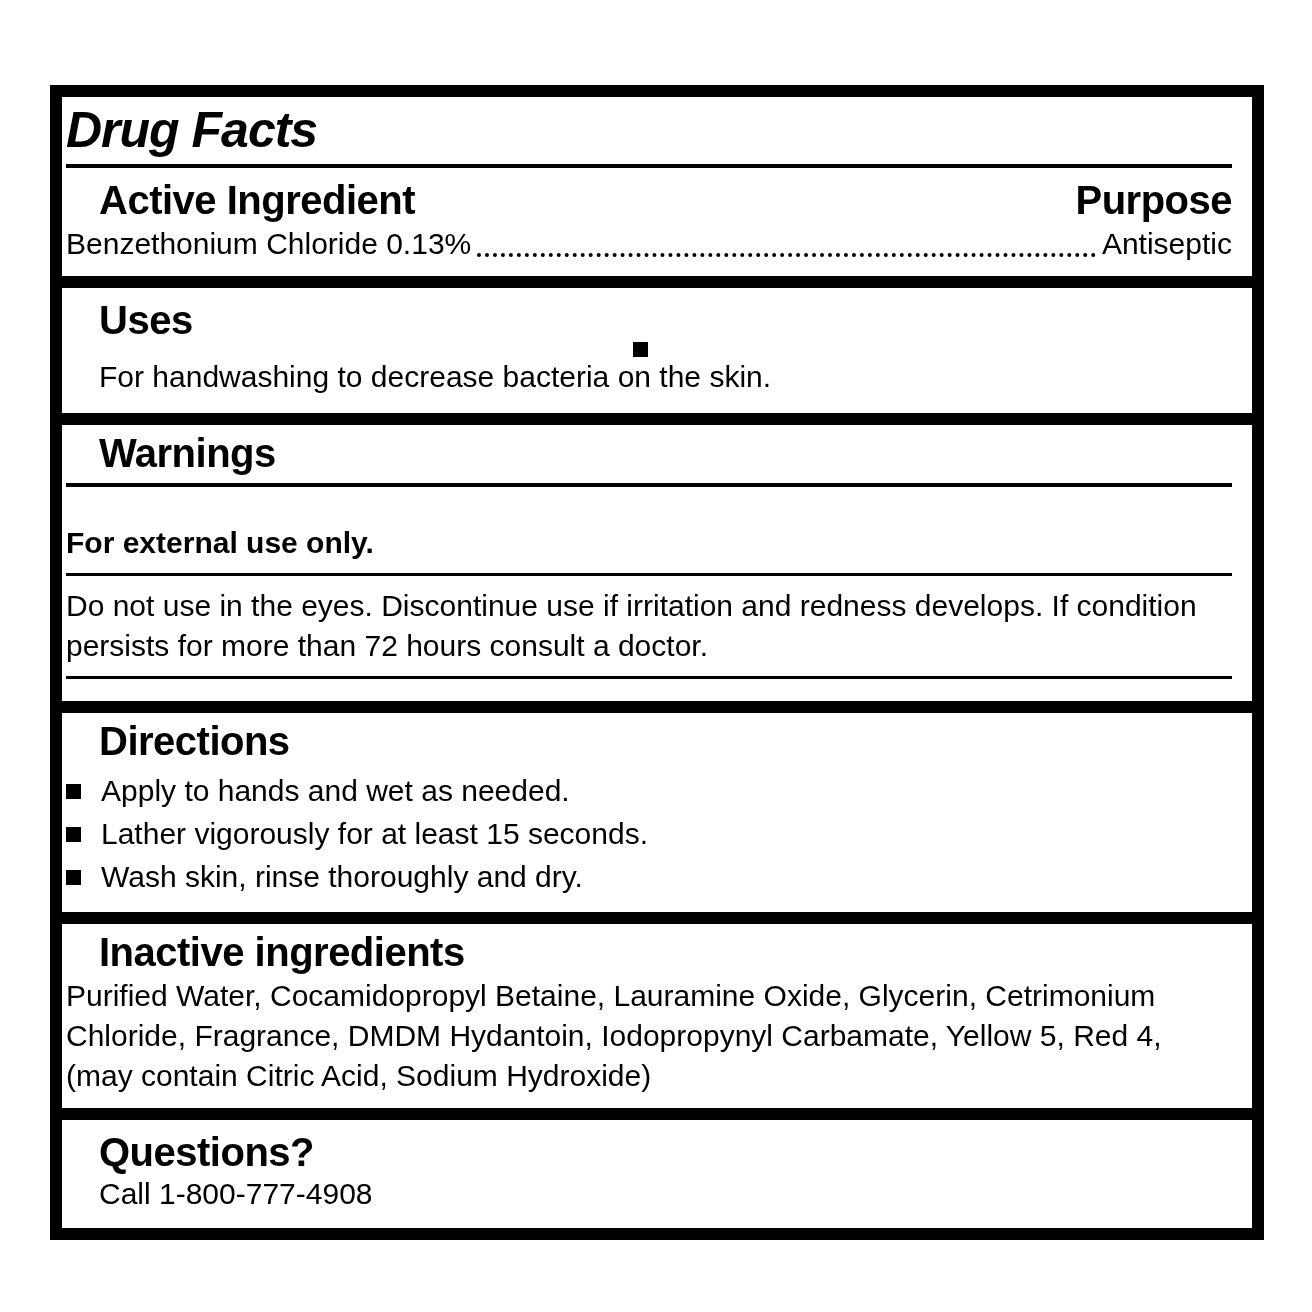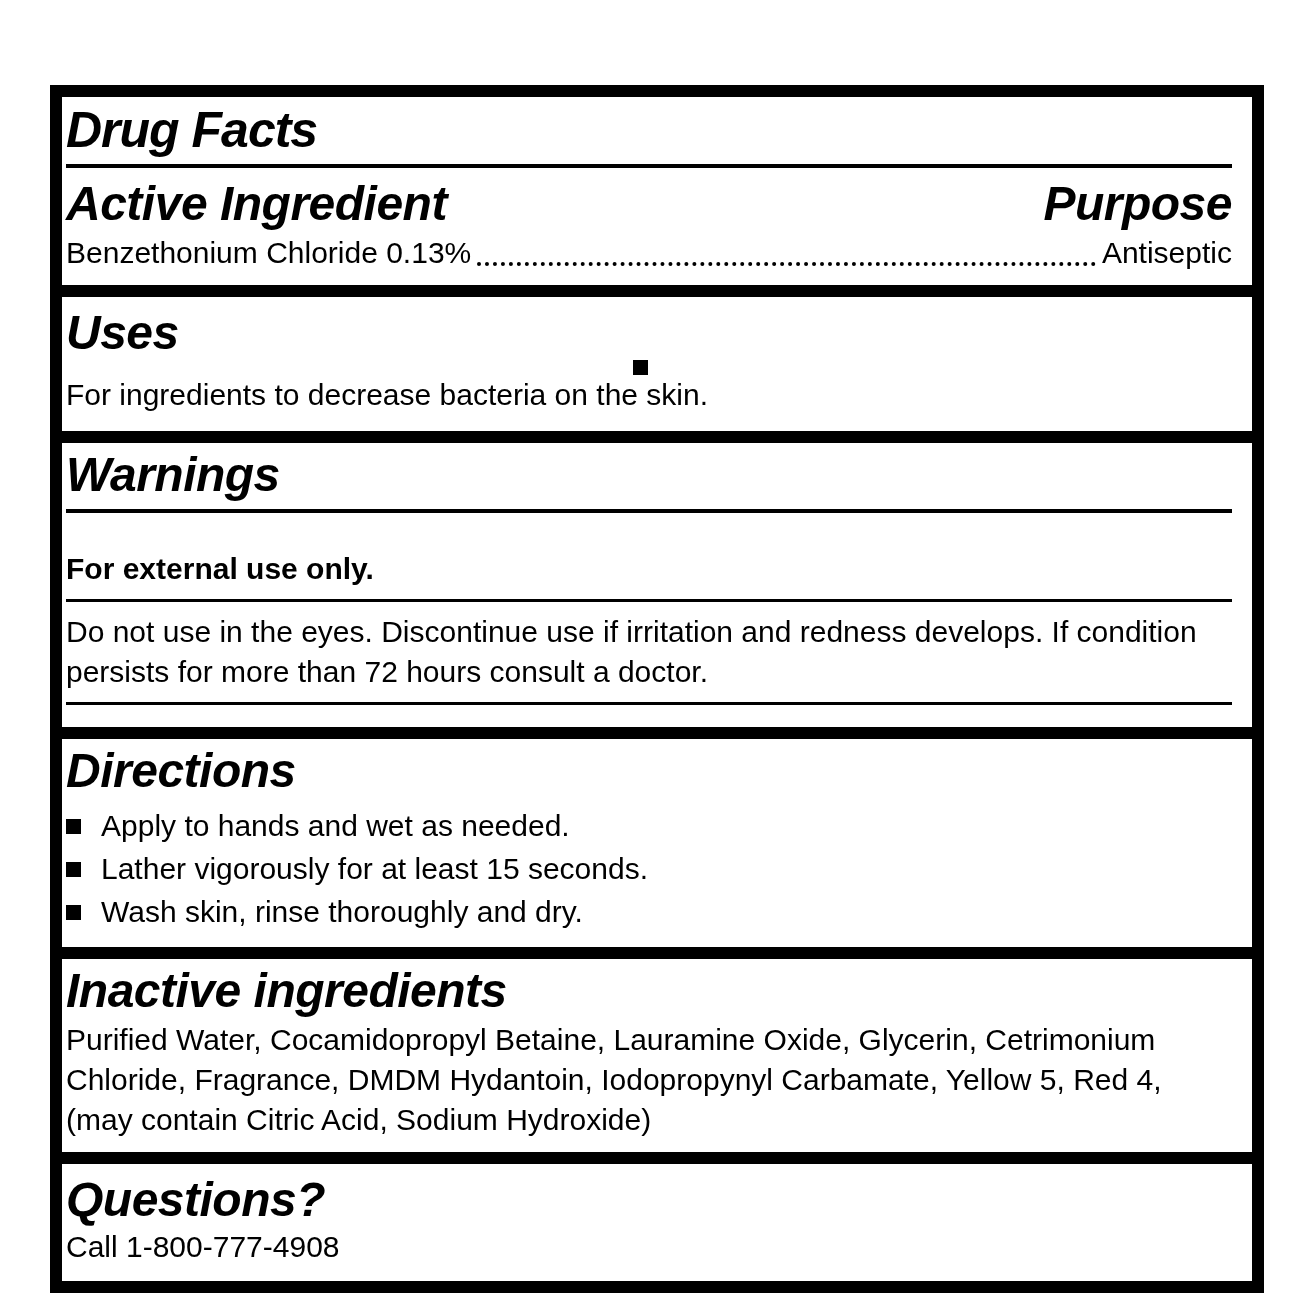--- a/index.html
+++ b/index.html
@@ -24,25 +24,25 @@
     padding: 6px 20px 12px 4px;
   }
   .h-main {
     font-size: 50px;
     font-weight: bold;
     font-style: italic;
     letter-spacing: -1px;
     line-height: 1.1;
   }
   .h-sec {
-    font-size: 48px;
+    font-size: 40px;
     font-weight: bold;
-    font-style: italic;
     letter-spacing: -0.5px;
     line-height: 1.1;
+    margin-left: 33px;
   }
   .body-text {
     font-size: 30px;
     line-height: 40px;
   }
   .bold { font-weight: bold; margin-top: 36px; }
   .rule {
     border: none;
     height: 0;
     border-top: 4px solid #000;
@@ -113,21 +113,21 @@
       <span>Benzethonium Chloride 0.13%</span>
       <span class="leader"></span>
       <span>Antiseptic</span>
     </div>
   </div>
 
   <div class="section">
     <div class="inline-row uses-row">
       <span class="h-sec">Uses</span>
       <span class="bullet"></span>
-      <span class="body-text">For ingredients to decrease bacteria on the skin.</span>
+      <span class="body-text">For handwashing to decrease bacteria on the skin.</span>
     </div>
   </div>
 
   <div class="section">
     <div class="h-sec">Warnings</div>
     <hr class="rule rule-heading">
     <div class="body-text bold">For external use only.</div>
     <hr class="rule-thin rule-inner">
     <p class="body-text warn-para">Do not use in the eyes. Discontinue use if irritation and redness develops. If condition persists for more than 72 hours consult a doctor.</p>
     <hr class="rule-thin rule-inner">

